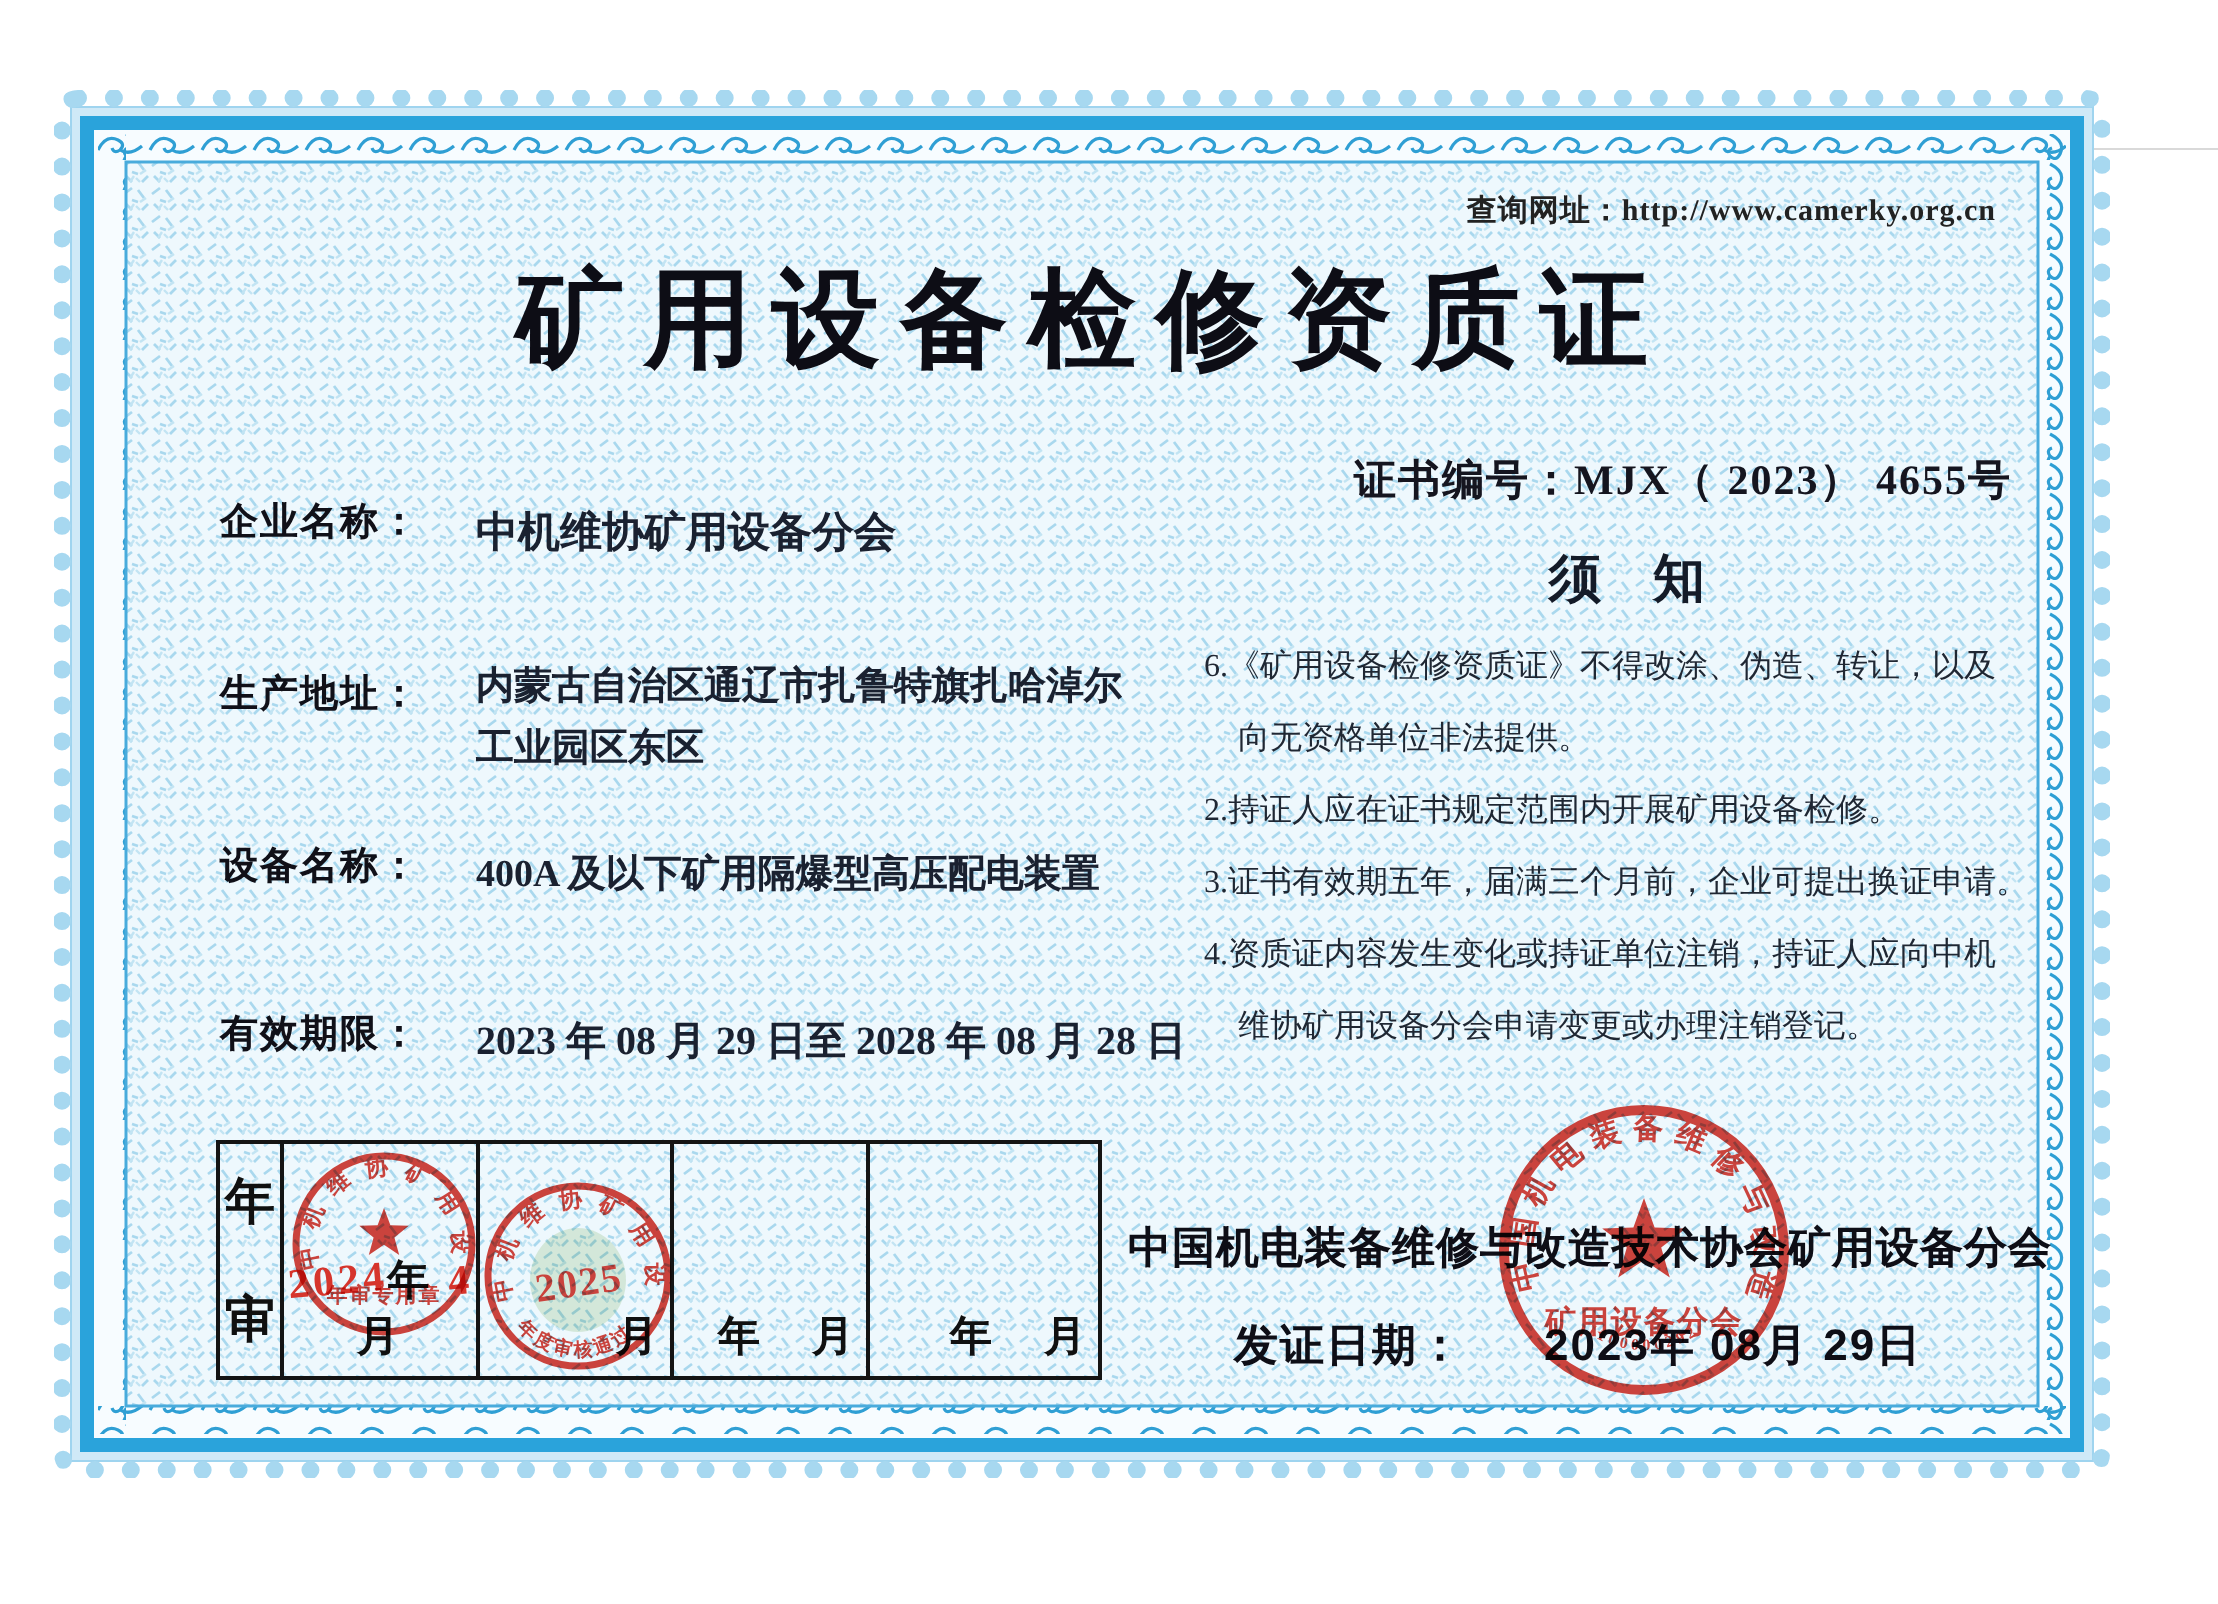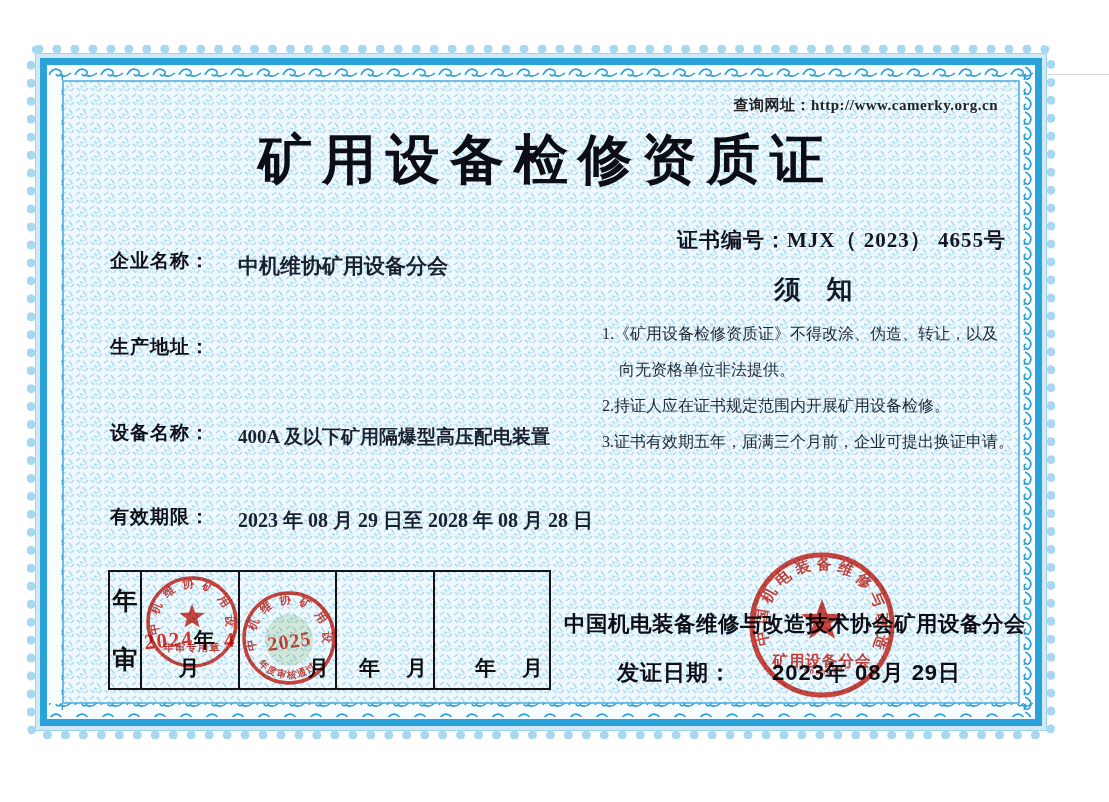--- a/index.html
+++ b/index.html
@@ -96,33 +96,37 @@
     <div class="t url">查询网址：http://www.camerky.org.cn</div>
 
     <div class="t title">矿用设备检修资质证</div>
 
     <div class="t certno"><span>证书编号：</span><span>MJX（ 2023） 4655号</span></div>
 
     <div class="t flabel" style="left:70px;top:190px;">企业名称：</div>
     <div class="t fvalue" style="left:198px;top:194px;font-size:21px;">中机维协矿用设备分会</div>
 
     <div class="t flabel" style="left:70px;top:276px;">生产地址：</div>
+    <div class="t fvalue pre" style="left:198px;top:270px;font-size:19px;line-height:31px;">内蒙古自治区通辽市扎鲁特旗扎哈淖尔
+工业园区东区</div>
 
     <div class="t flabel" style="left:70px;top:362px;">设备名称：</div>
     <div class="t fvalue" style="left:198px;top:366px;font-size:19px;">400A 及以下矿用隔爆型高压配电装置</div>
 
     <div class="t flabel" style="left:70px;top:446px;">有效期限：</div>
     <div class="t fvalue" style="left:198px;top:449px;font-size:20px;text-align:right;">2023 年 08 月 29 日至 2028 年 08 月 28 日</div>
 
     <div class="t notice-title">须　知</div>
     <div class="t notice">
-      <div class="item">1.《矿用设备检修资质证》不得改涂、伪造、转让，以及
+      <div class="item">6.《矿用设备检修资质证》不得改涂、伪造、转让，以及
 向无资格单位非法提供。</div>
       <div class="item">2.持证人应在证书规定范围内开展矿用设备检修。</div>
       <div class="item">3.证书有效期五年，届满三个月前，企业可提出换证申请。</div>
+      <div class="item">4.资质证内容发生变化或持证单位注销，持证人应向中机
+维协矿用设备分会申请变更或办理注销登记。</div>
     </div>
 
     <div class="t ar-table">
       <div class="ar-col ar-label">
         <span>年</span>
         <span>审</span>
       </div>
       <div class="ar-col c1">
         <div class="cell-date"><span class="red">2024</span><span>年</span> <span class="red">4</span> <span>月</span></div>
       </div>

